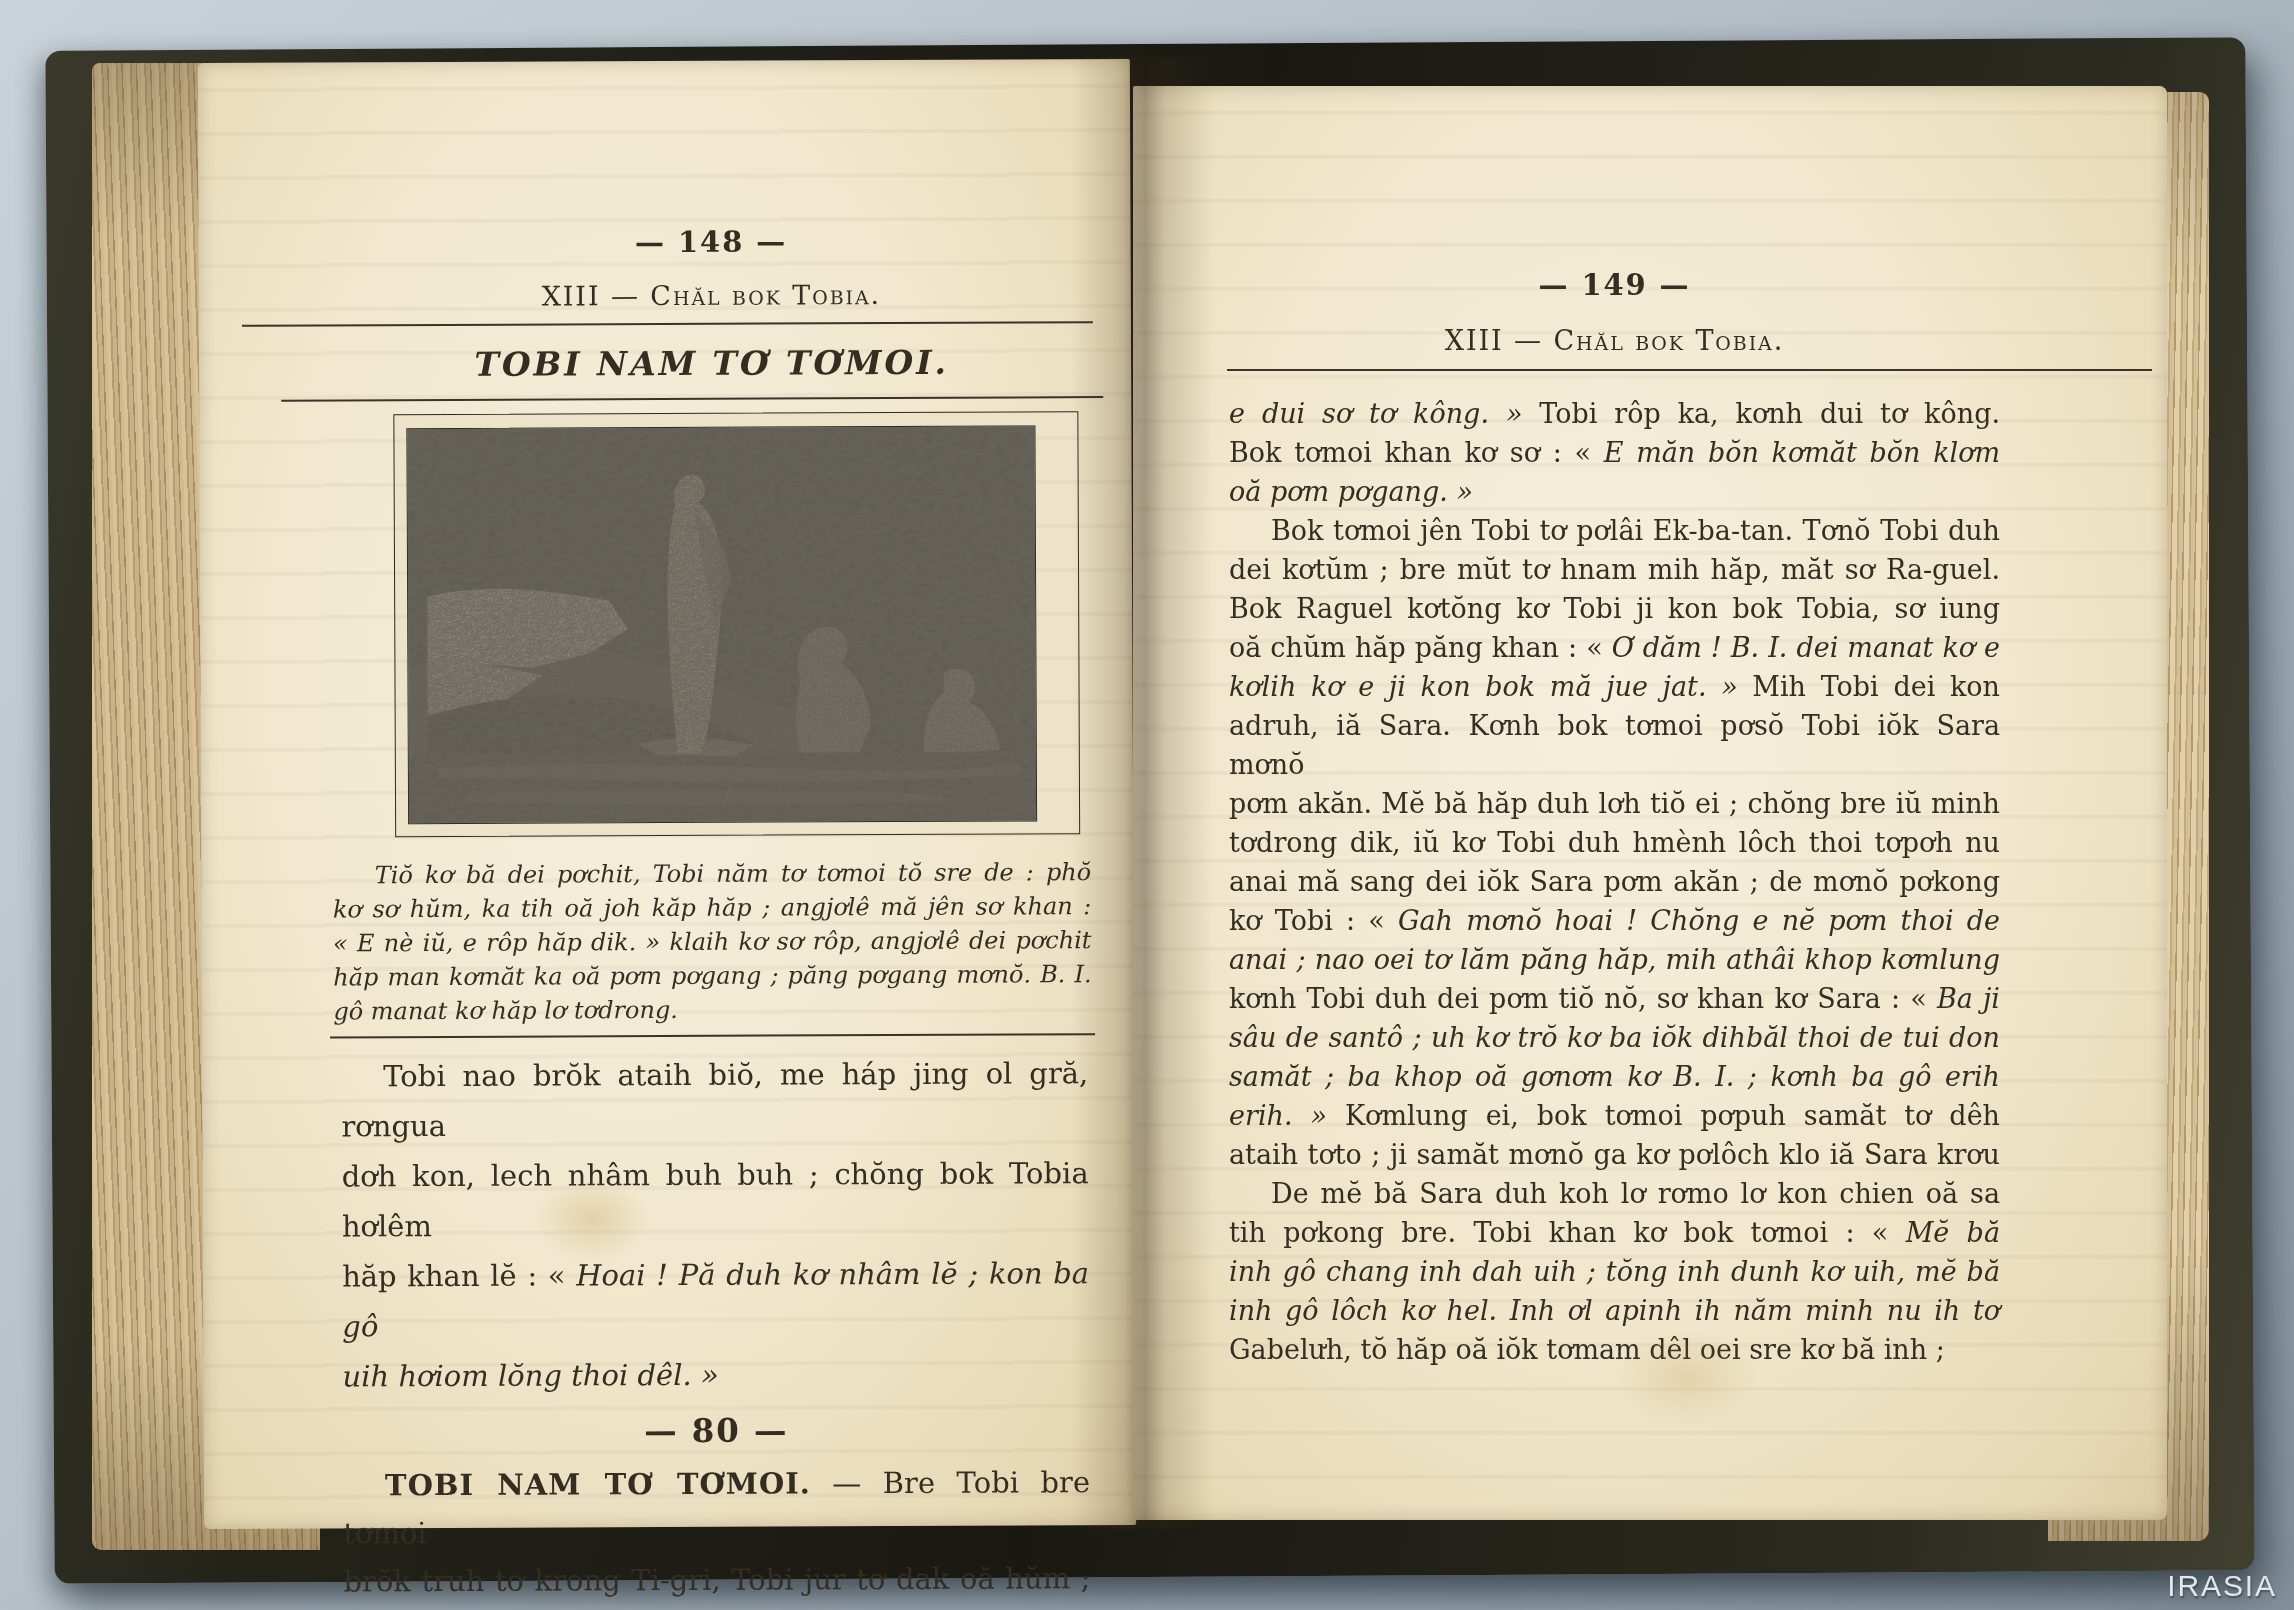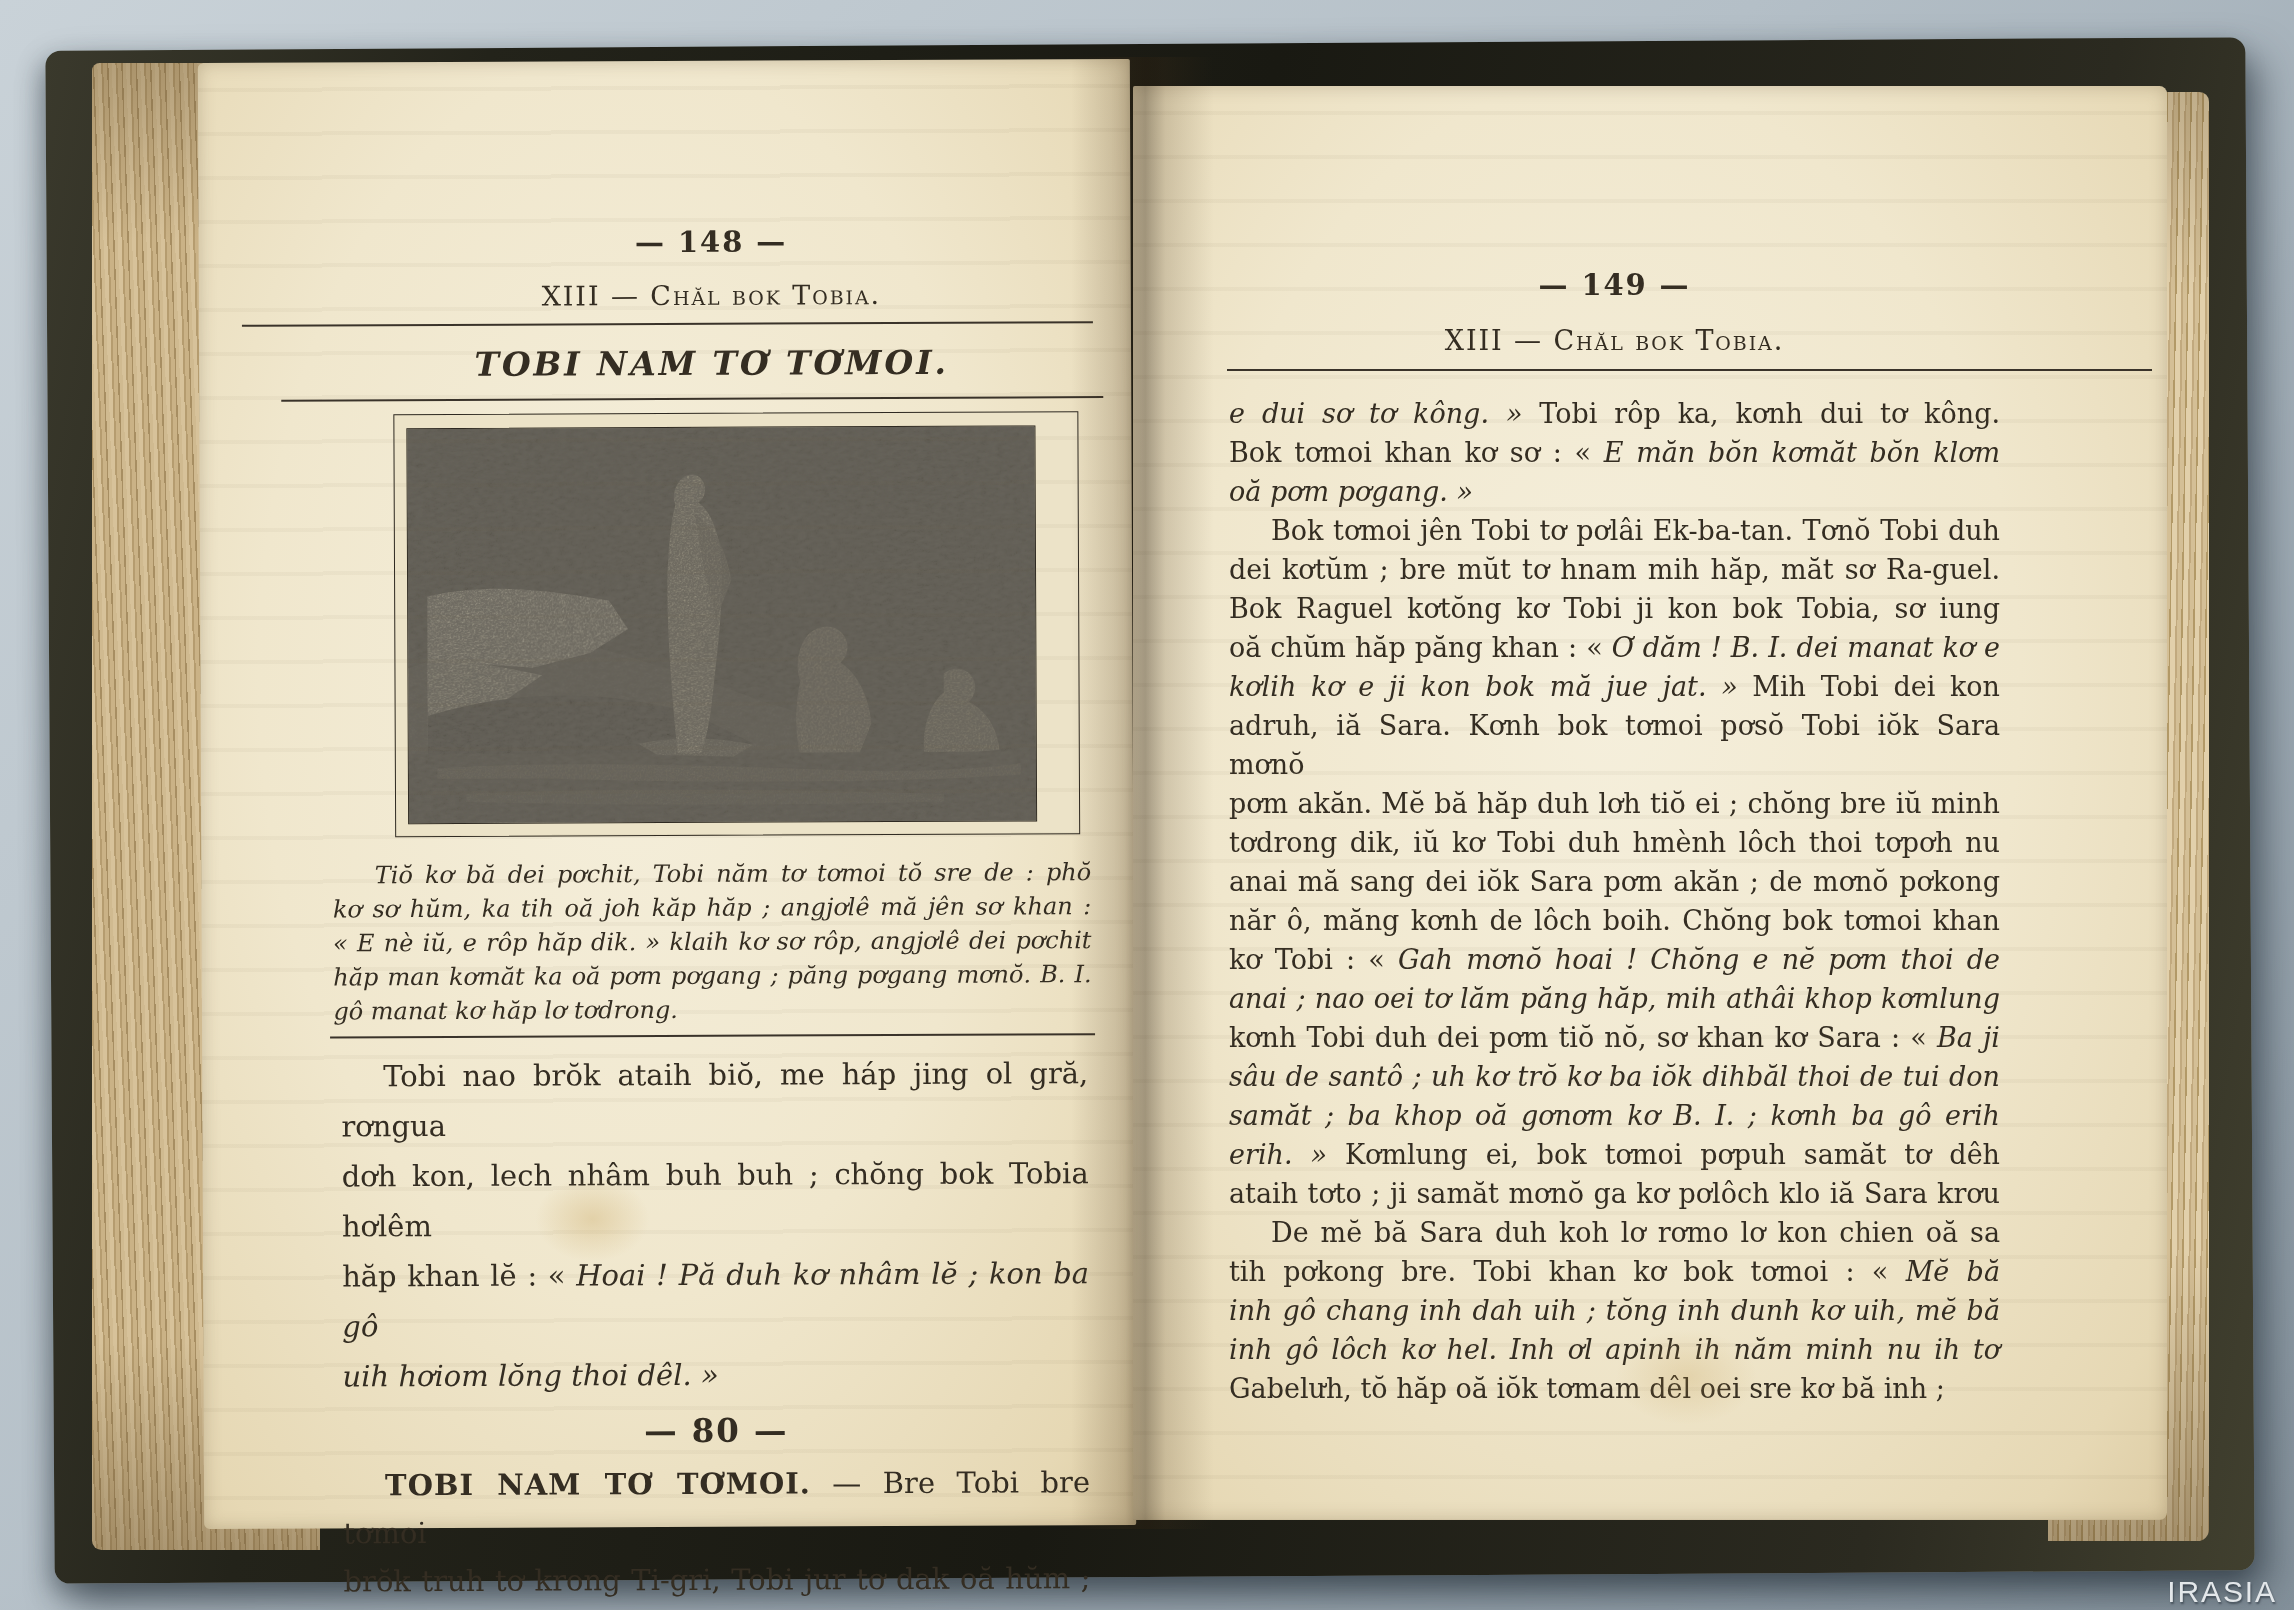--- a/index.html
+++ b/index.html
@@ -79,21 +79,21 @@
   .page-right .rule-a{margin-left:-1.9px;width:925px;}
 
   
   .plate{
     width:660px;margin-left:55px;border:1.9px solid #2e2921;padding:12.4px 11.5px;
     background:#ece3c8;
   }
   .plate svg{display:block;width:627px;height:394px;border:1.9px solid #2e2921;background:#cfc7ad;}
 
   .watermark{
-    position:absolute;right:17px;bottom:2px;
+    position:absolute;right:17px;bottom:8px;
     font-family:"Liberation Sans","DejaVu Sans",sans-serif;
     font-size:30px;color:#e3e7ea;letter-spacing:1.9px;
     text-shadow:1px 1.9px 1.9px rgba(40,50,60,.6);
   }
 </style>
 </head>
 <body>
 
 <div class="scene">
 
@@ -189,21 +189,20 @@
           <div class="tline noj"><span class="it">oă pơm pơgang. »</span></div>
           <div class="tline ind"><span>Bok tơmoi jên Tobi tơ pơlâi Ek-ba-tan. Tơnŏ Tobi duh</span></div>
           <div class="tline"><span>dei kơtŭm ; bre mŭt tơ hnam mih hăp, măt sơ Ra-guel.</span></div>
           <div class="tline"><span>Bok Raguel kơtŏng kơ Tobi ji kon bok Tobia, sơ iung</span></div>
           <div class="tline"><span>oă chŭm hăp păng khan : « </span><span class="it">Ơ dăm ! B. I. dei manat kơ e</span></div>
           <div class="tline"><span class="it">kơlih kơ e ji kon bok mă jue jat. »</span><span> Mih Tobi dei kon</span></div>
           <div class="tline"><span>adruh, iă Sara. Kơnh bok tơmoi pơsŏ Tobi iŏk Sara mơnŏ</span></div>
           <div class="tline"><span>pơm akăn. Mĕ bă hăp duh lơh tiŏ ei ; chŏng bre iŭ minh</span></div>
           <div class="tline"><span>tơdrong dik, iŭ kơ Tobi duh hmènh lôch thoi tơpơh nu</span></div>
           <div class="tline"><span>anai mă sang dei iŏk Sara pơm akăn ; de mơnŏ pơkong</span></div>
-          <div class="tline"><span>năr ô, măng kơnh de lôch boih. Chŏng bok tơmoi khan</span></div>
           <div class="tline"><span>kơ Tobi : « </span><span class="it">Gah mơnŏ hoai ! Chŏng e nĕ pơm thoi de</span></div>
           <div class="tline"><span class="it">anai ; nao oei tơ lăm păng hăp, mih athâi khop kơmlung</span></div>
           <div class="tline"><span>kơnh Tobi duh dei pơm tiŏ nŏ, sơ khan kơ Sara : « </span><span class="it">Ba ji</span></div>
           <div class="tline"><span class="it">sâu de santô ; uh kơ trŏ kơ ba iŏk dihbăl thoi de tui don</span></div>
           <div class="tline"><span class="it">samăt ; ba khop oă gơnơm kơ B. I. ; kơnh ba gô erih</span></div>
           <div class="tline"><span class="it">erih. »</span><span> Kơmlung ei, bok tơmoi pơpuh samăt tơ dêh</span></div>
           <div class="tline"><span>ataih tơto ; ji samăt mơnŏ ga kơ pơlôch klo iă Sara krơu</span></div>
           <div class="tline ind"><span>De mĕ bă Sara duh koh lơ rơmo lơ kon chien oă sa</span></div>
           <div class="tline"><span>tih pơkong bre. Tobi khan kơ bok tơmoi : « </span><span class="it">Mĕ bă</span></div>
           <div class="tline"><span class="it">inh gô chang inh dah uih ; tŏng inh dunh kơ uih, mĕ bă</span></div>

